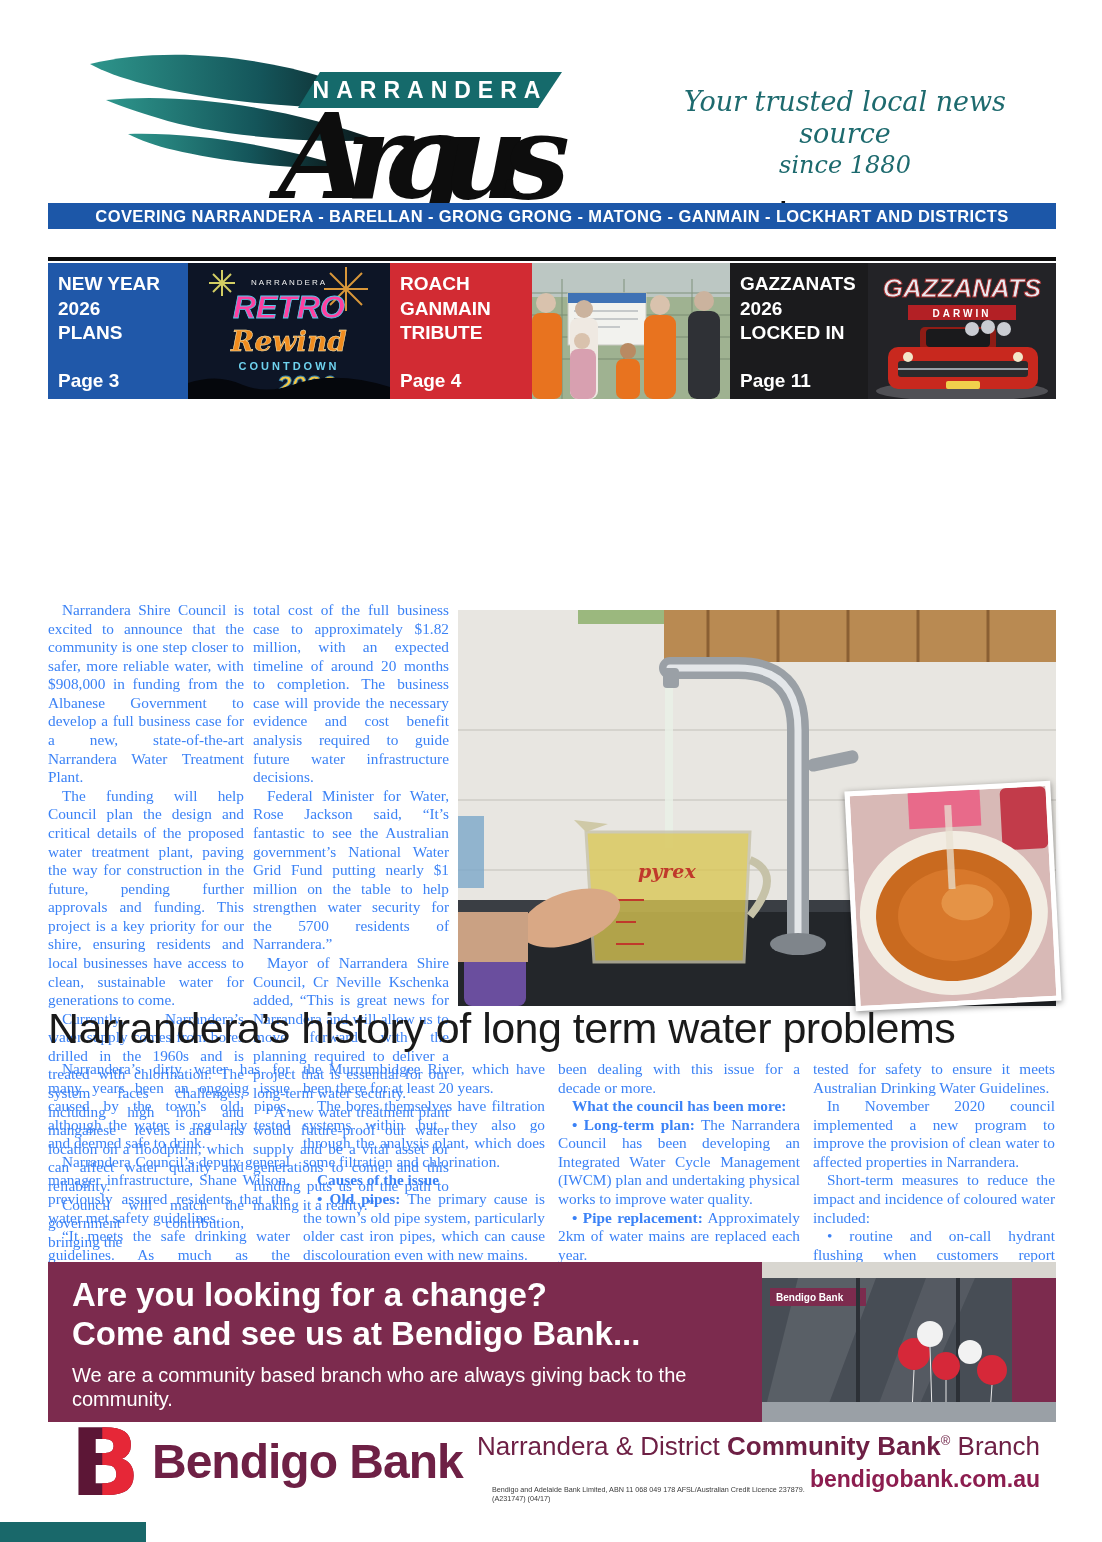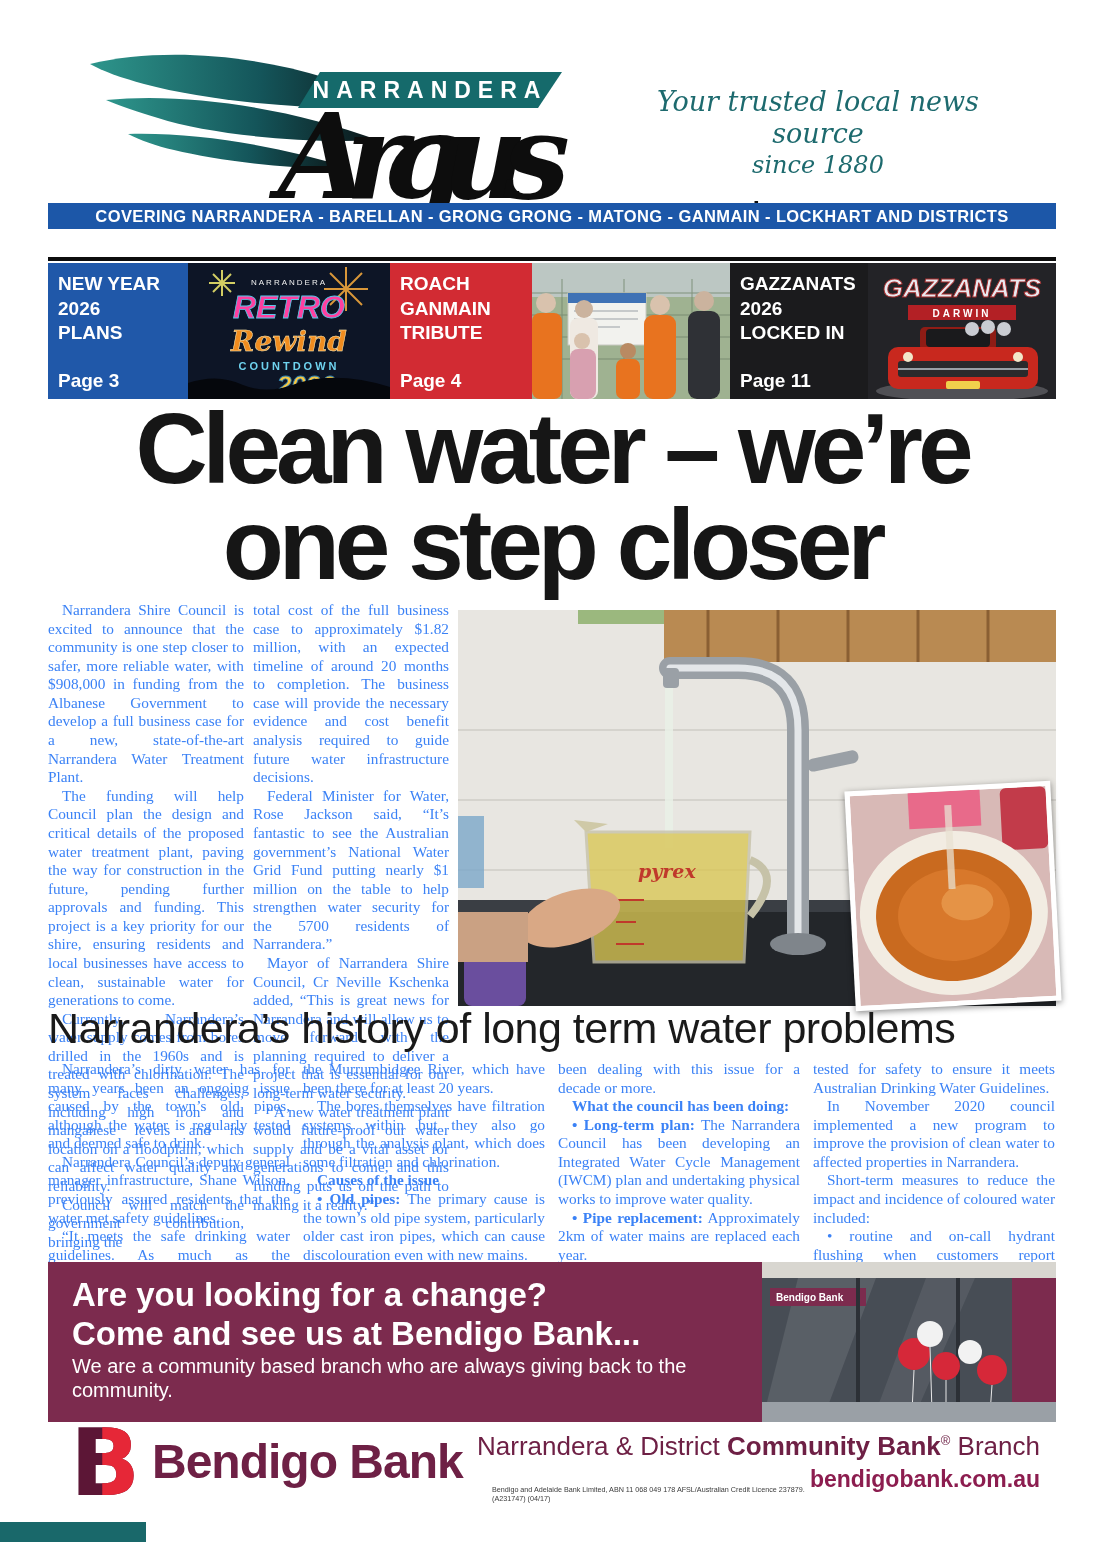--- a/index.html
+++ b/index.html
@@ -2,21 +2,21 @@
 <html><head>
 <meta charset="utf-8">
 <style>
   * { margin:0; padding:0; box-sizing:border-box; }
   html,body { background:#ffffff; }
   body { font-family:"Liberation Sans", sans-serif; }
   .page { position:relative; width:1102px; height:1542px; margin:0 auto; background:#fff; overflow:hidden; }
 
   
   .masthead-logo { position:absolute; left:82px; top:42px; width:492px; height:170px; }
-  .tagline-wrap { position:absolute; left:618px; top:86px; width:400px; text-align:center; }
+  .tagline-wrap { position:absolute; left:645px; top:86px; width:400px; text-align:center; }
   .tagline-l1 { font:italic 27px/1.2 "DejaVu Serif", serif; color:#1d6a6e; }
   .tagline-l2 { font:italic 24px/1.2 "DejaVu Serif", serif; color:#1d6a6e; }
   .masthead-site { margin-top:18px; font:bold 26px/1 "Liberation Sans", sans-serif; color:#0d0d0d; letter-spacing:0.5px; }
 
   
   .coverage { position:absolute; left:48px; top:203px; width:1008px; height:26px; background:#1c57a8; color:#fff;
               display:flex; align-items:center; justify-content:center; font:bold 16.5px/1 "Liberation Sans", sans-serif; letter-spacing:0.4px; }
   .dateline { position:absolute; left:48px; top:231px; width:1008px; height:25px; display:flex; align-items:center; justify-content:space-between;
               font:15.5px/1 "Liberation Sans", sans-serif; color:#222; }
   .dateline .bold { font-weight:bold; color:#111; }
@@ -52,21 +52,21 @@
   
   .headline2 { position:absolute; left:48px; top:1007px; width:1008px;
                font:normal 43px/1 "Liberation Sans", sans-serif; letter-spacing:-0.5px; color:#1a1a1a; }
   .s2col { position:absolute; top:1060px; width:242px; }
   .s2col-1 { left:48px; } .s2col-2 { left:303px; } .s2col-3 { left:558px; } .s2col-4 { left:813px; }
 
   
   .ad { position:absolute; left:48px; top:1262px; width:1008px; height:160px; display:flex; }
   .ad-copy { width:714px; background:#7c2b4e; color:#fff; padding:14px 0 0 24px; }
   .ad-h { font:bold 33px/1.18 "Liberation Sans", sans-serif; }
-  .ad-sub { font:20px/1.2 "Liberation Sans", sans-serif; }
+  .ad-sub { margin-top:9px; font:20px/1.2 "Liberation Sans", sans-serif; }
   .ad-detail { margin-top:9px; font:15.5px/1.45 "Liberation Sans", sans-serif; }
   .ad-photo { width:294px; height:160px; position:relative; overflow:hidden; background:#474d55; }
 
   
   .bmark { position:absolute; left:70px; top:1432px; width:78px; height:80px; }
   .bmark .b { position:absolute; left:0; top:-14px; font:bold 92px/1 "DejaVu Sans", sans-serif; color:#5c1636; }
   .bmark .b.red { color:#e62737; clip-path:inset(0 0 0 46%); }
   .footer-brand { position:absolute; left:152px; top:1438px; font:bold 48px/1 "Liberation Sans", sans-serif; color:#6e2045; letter-spacing:-1px; }
   .branchline { position:absolute; right:62px; top:1433px; font:26px/1 "Liberation Sans", sans-serif; color:#6e2045; }
   .branchline b { font-weight:bold; }
@@ -216,24 +216,20 @@
           <rect x="30" y="98" width="130" height="16" rx="3" fill="#2a2a2c"></rect>
           <line x1="30" y1="106" x2="160" y2="106" stroke="#9aa0a6" stroke-width="2"></line>
           <circle cx="40" cy="94" r="5" fill="#f2e7c9"></circle>
             <circle cx="150" cy="94" r="5" fill="#f2e7c9"></circle>
           <rect x="78" y="118" width="34" height="8" rx="2" fill="#f0d04c"></rect>
         </g>
       </svg>
     </div>
   </div>
 
-  <h1 class="headline1">
-    <div>Clean water – we’re</div>
-    <div>one step closer</div>
-  </h1>
 
   <div class="s1col s1col-1 serifcol">
     <p>Narrandera Shire Council is excited to announce that the community is one step closer to safer, more reliable water, with $908,000 in funding from the Albanese Government to develop a full business case for a new, state-of-the-art Narrandera Water Treatment Plant.</p>
     <p>The funding will help Council plan the design and critical details of the proposed water treatment plant, paving the way for construction in the future, pending further approvals and funding. This project is a key priority for our shire, ensuring residents and local businesses have access to clean, sustainable water for generations to come.</p>
     <p>Currently, Narrandera’s water supply comes from bores drilled in the 1960s and is treated with chlorination. The system faces challenges, including high iron and manganese levels and its location on a floodplain, which can affect water quality and reliability.</p>
     <p>Council will match the government contribution, bringing the</p>
   </div>
   <div class="s1col s1col-2 serifcol">
     <p class="cont">total cost of the full business case to approximately $1.82 million, with an expected timeline of around 20 months to completion. The business case will provide the necessary evidence and cost benefit analysis required to guide future water infrastructure decisions.</p>
     <p>Federal Minister for Water, Rose Jackson said, “It’s fantastic to see the Australian government’s National Water Grid Fund putting nearly $1 million on the table to help strengthen water security for the 5700 residents of Narrandera.”</p>
@@ -314,21 +310,21 @@
     <p class="cont">the Murrumbidgee River, which have been there for at least 20 years.</p>
     <p>The bores themselves have filtration systems within but they also go through the analysis plant, which does some filtration and chlorination.</p>
     <p class="bhead">Causes of the issue</p>
     <p><b>• Old pipes:</b><span> The primary cause is the town’s old pipe system, particularly older cast iron pipes, which can cause discolouration even with new mains.</span></p>
     <p><b>• Pipe breaks:</b><span> Main breaks can allow dirt and sediment to enter the water supply.</span></p>
     <p><b>• Historical issues:</b><span> Some properties have</span></p>
   </div>
 
   <div class="s2col s2col-3 serifcol">
     <p class="cont">been dealing with this issue for a decade or more.</p>
-    <p class="bhead">What the council has been doing:</p>
+    <p class="bhead">What the council has been more:</p>
     <p><b>• Long-term plan:</b><span> The Narrandera Council has been developing an Integrated Water Cycle Management (IWCM) plan and undertaking physical works to improve water quality.</span></p>
     <p><b>• Pipe replacement:</b><span> Approximately 2km of water mains are replaced each year.</span></p>
     <p><b>• Free water filters:</b><span> The council offers free household water filter units to residents who are experiencing dirty water.</span></p>
     <p><b>• Ongoing testing:</b><span> The water is regularly</span></p>
   </div>
 
   <div class="s2col s2col-4 serifcol">
     <p class="cont">tested for safety to ensure it meets Australian Drinking Water Guidelines.</p>
     <p>In November 2020 council implemented a new program to improve the provision of clean water to affected properties in Narrandera.</p>
     <p>Short-term measures to reduce the impact and incidence of coloured water included:</p>

